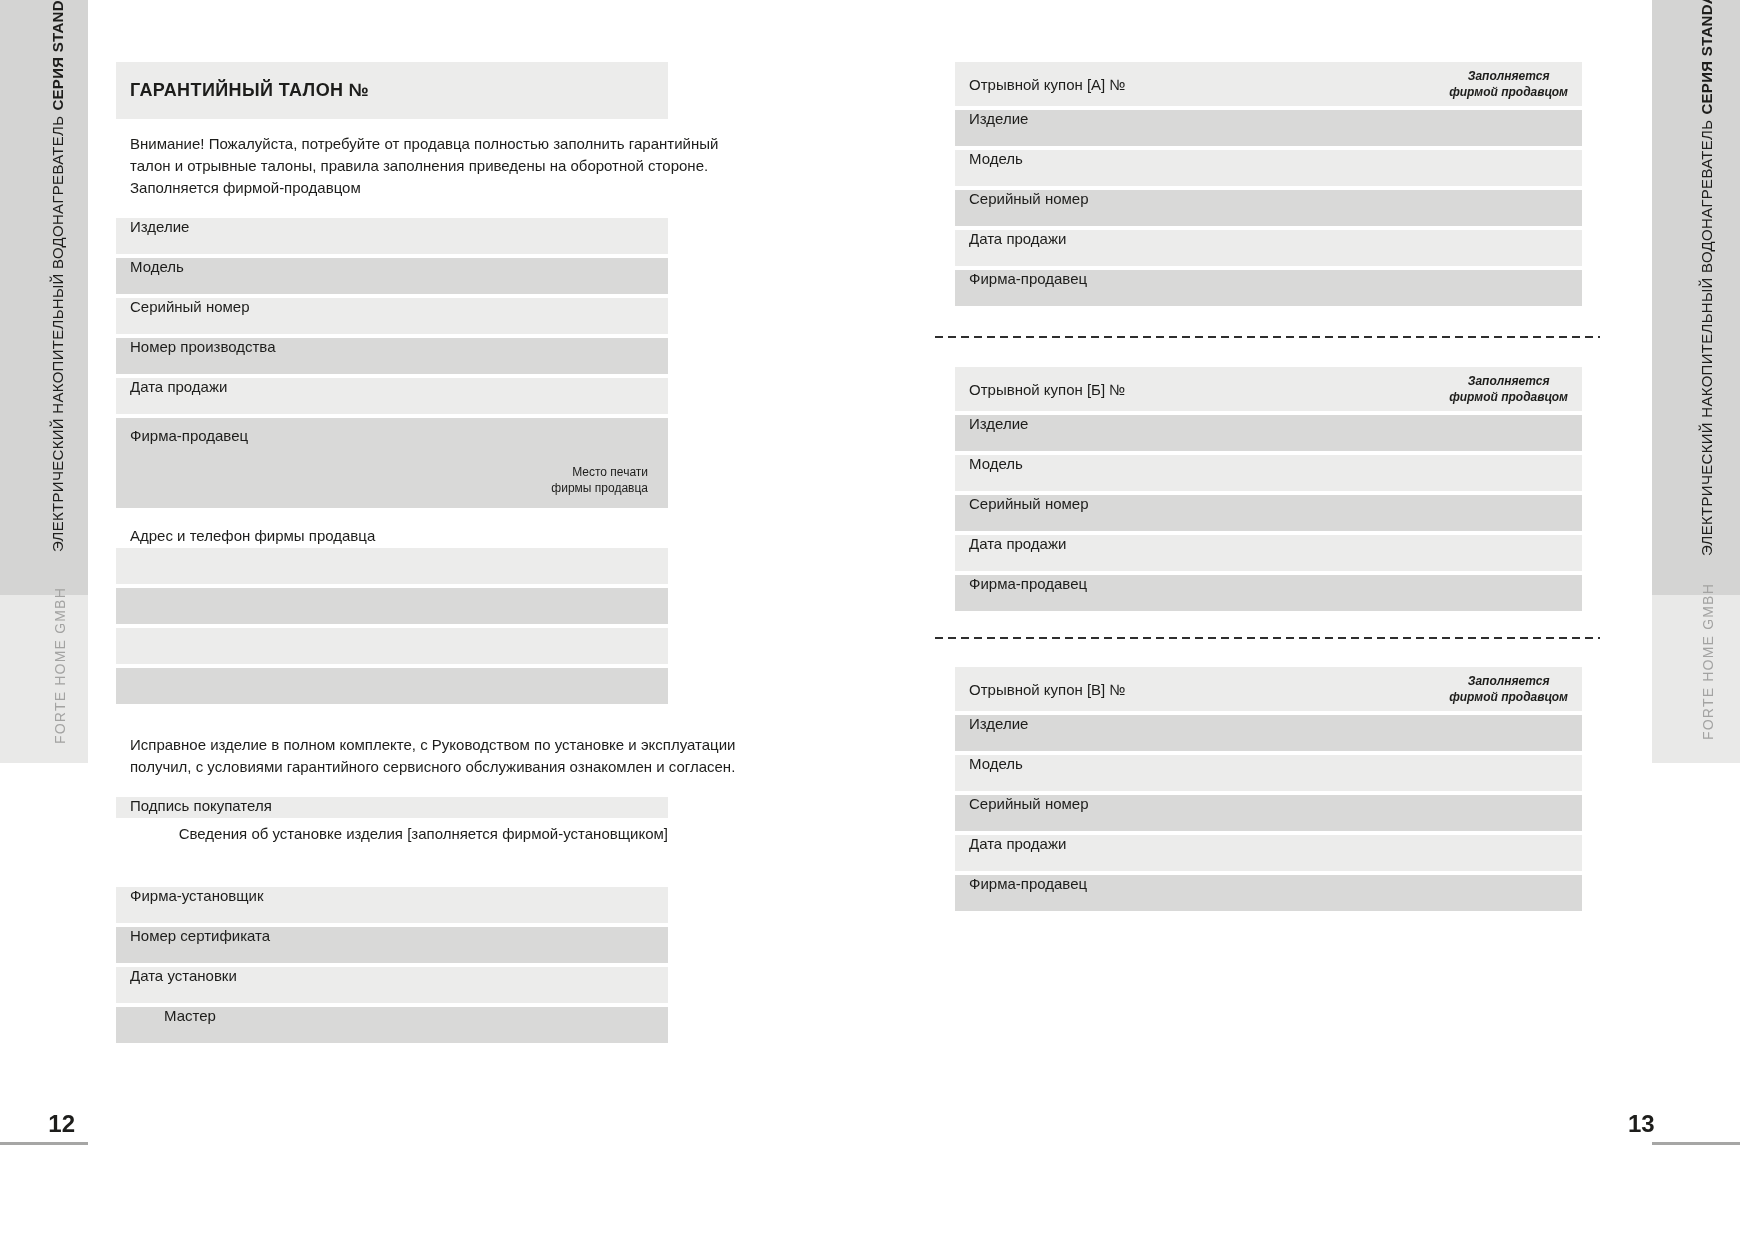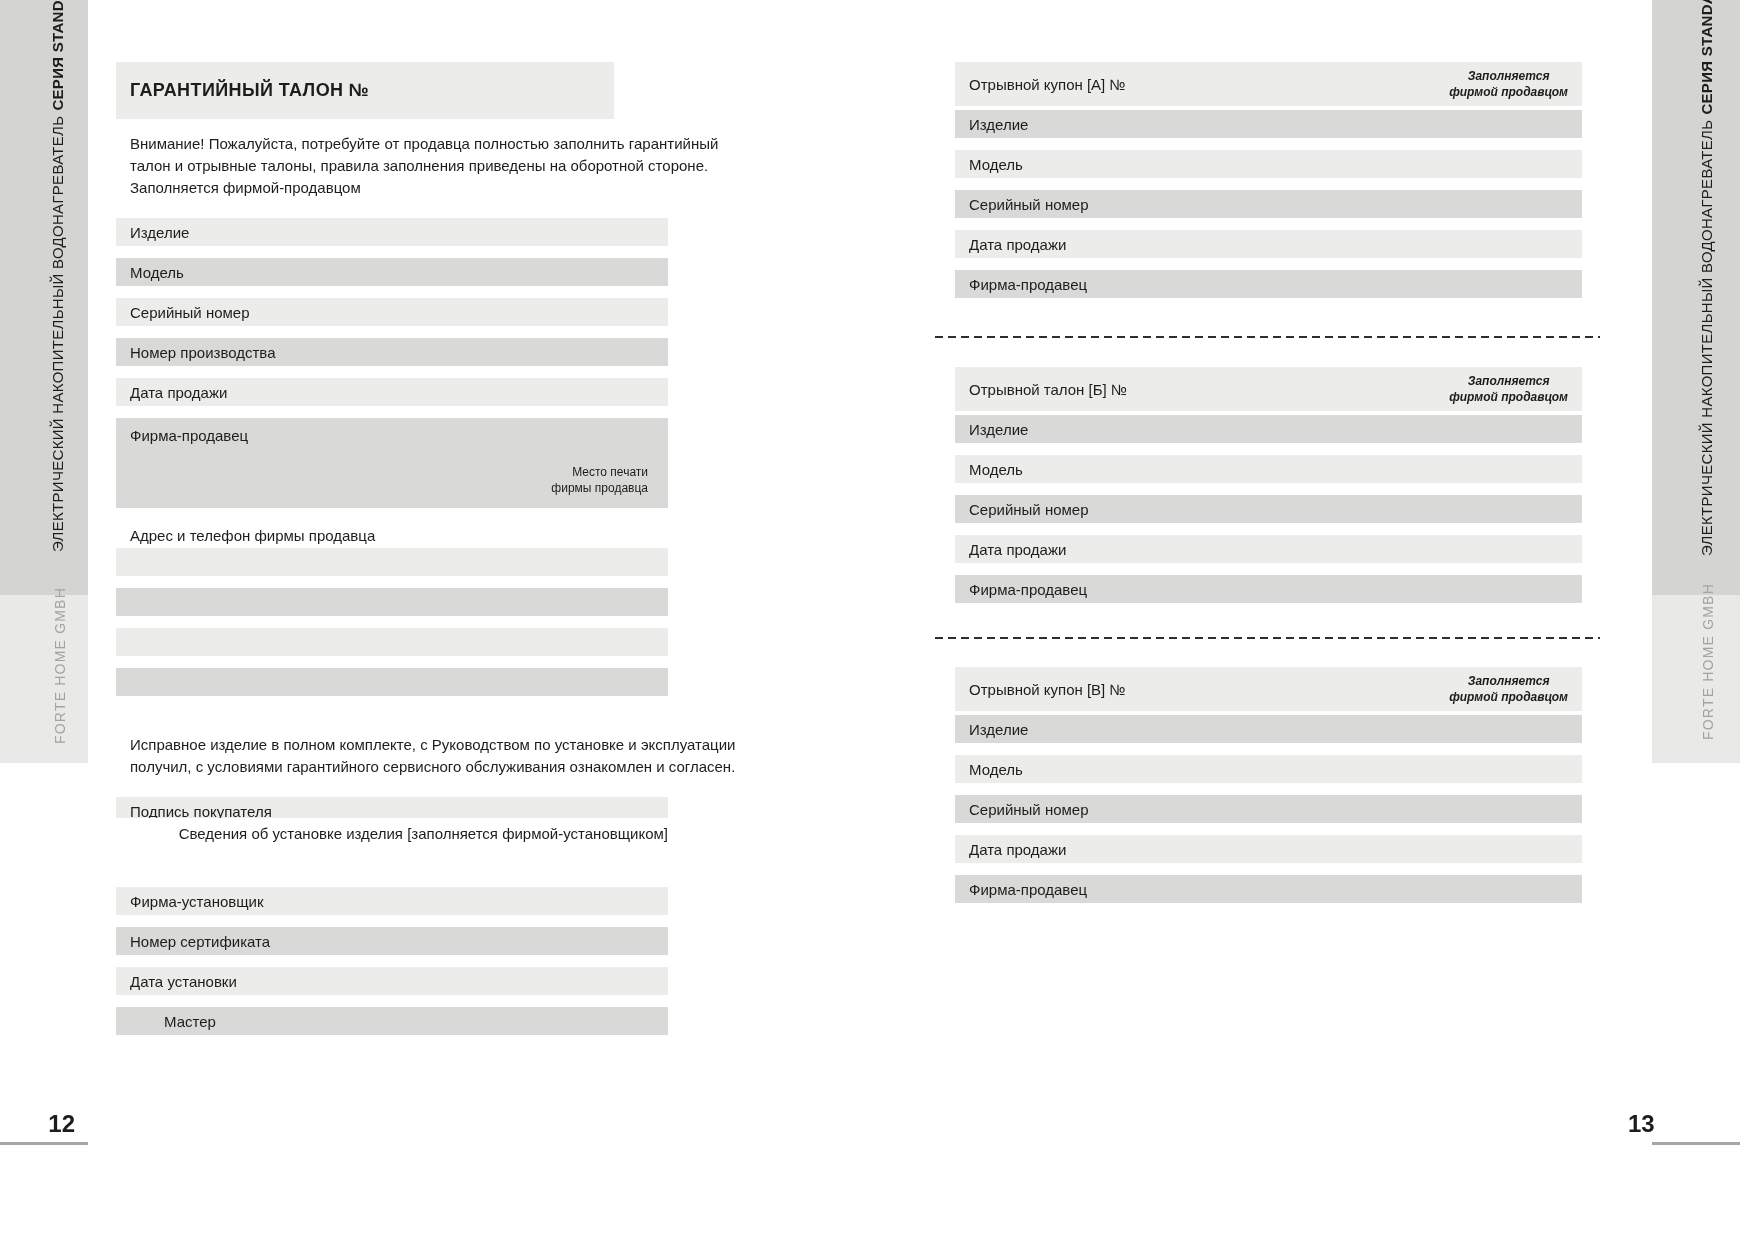--- a/index.html
+++ b/index.html
@@ -14,29 +14,29 @@
   .band-light{background:#e9e9e8;height:168px;top:595px;}
   .vtext{
     position:absolute;white-space:nowrap;
     transform:rotate(-90deg);transform-origin:0 0;
   }
   .series{font-size:15px;letter-spacing:.3px;color:#1d1d1b;}
   .series .bold{font-weight:bold;margin-left:5px;}
   .brand{font-size:14px;letter-spacing:1.2px;color:#a3a3a2;}
   
   .title-block{
-    position:absolute;left:116px;width:498px;height:57px;background:#ececeb;
+    position:absolute;left:116px;width:552px;height:57px;background:#ececeb;
     display:flex;align-items:center;padding-left:14px;box-sizing:border-box;
   }
   .title-block h1{margin:0;font-size:18px;letter-spacing:.4px;font-weight:bold;}
   .para{
     position:absolute;font-size:15px;line-height:22px;white-space:pre;
   }
   .row,.rrow{
-    position:absolute;height:28px;display:flex;align-items:center;
+    position:absolute;height:36px;display:flex;
     padding-left:14px;box-sizing:border-box;font-size:15px;
   }
   .row{left:116px;width:552px;}
   .rrow{left:955px;width:627px;}
   .row-light{background:#ececeb;}
   .row-dark{background:#d9d9d8;}
   .row-big{height:90px;align-items:flex-start;padding-top:9px;}
   .stamp-note{
     position:absolute;right:20px;bottom:12px;font-size:12px;line-height:16px;
     text-align:right;white-space:pre;font-weight:normal;
@@ -157,21 +157,21 @@
 <div class="rrow row-light" style="top:230px;">
   <span>Дата продажи</span>
 </div>
 <div class="rrow row-dark" style="top:270px;">
   <span>Фирма-продавец</span>
 </div>
 
 <div class="dash" style="top:336px;"></div>
 
 <div class="hdr-row" style="top:367px;">
-  <span>Отрывной талон [Б] №</span>
+  <span>Отрывной купон [Б] №</span>
   <span class="fill-note">Заполняется
 фирмой продавцом</span>
 </div>
 <div class="rrow row-dark" style="top:415px;">
   <span>Изделие</span>
 </div>
 <div class="rrow row-light" style="top:455px;">
   <span>Модель</span>
 </div>
 <div class="rrow row-dark" style="top:495px;">

